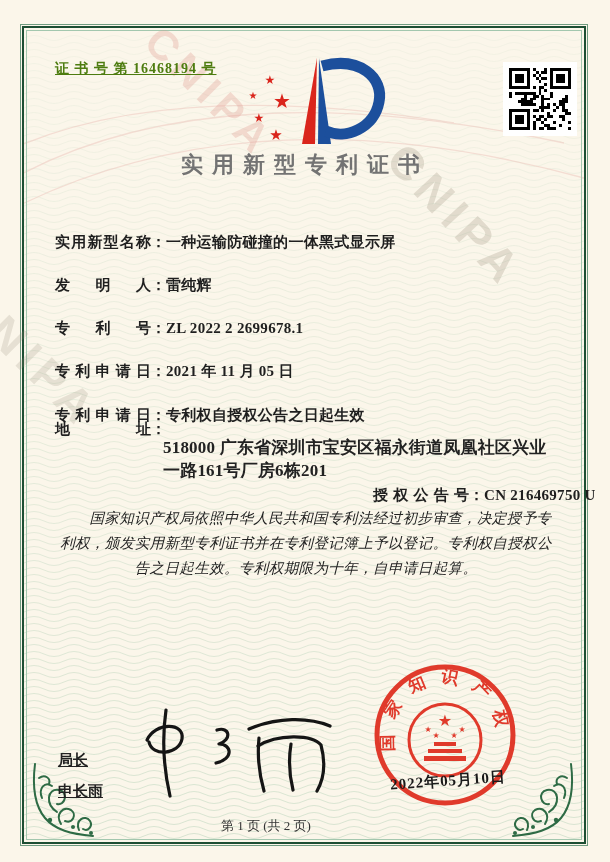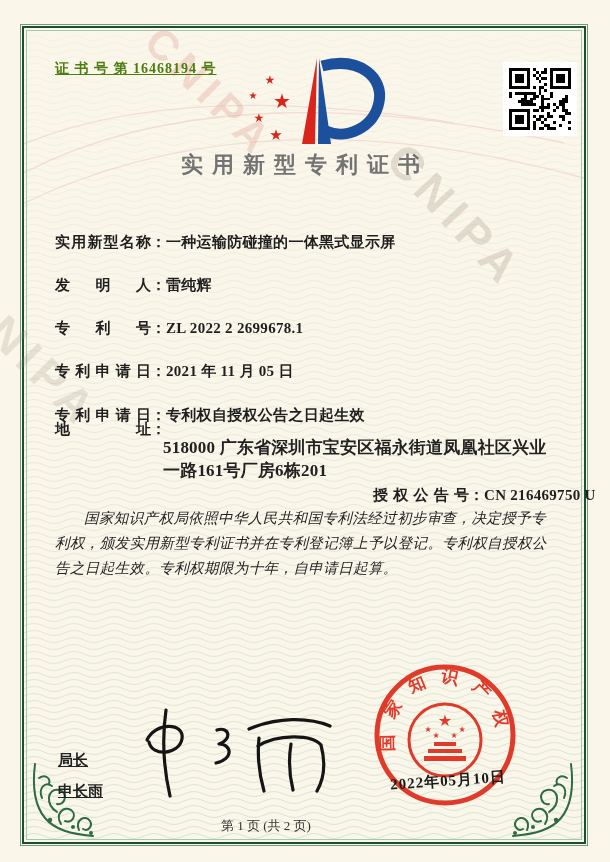--- a/index.html
+++ b/index.html
@@ -31,21 +31,21 @@
   .row{position:absolute;left:55px;font-size:15px;font-weight:bold;color:#1f1f1f;white-space:nowrap;}
   .lbl{display:inline-block;width:96px;text-align:justify;text-align-last:justify;}
   .colon{display:inline-block;}
   .val{letter-spacing:.3px;}
   .addr-val{position:absolute;left:163px;top:436px;width:400px;font-size:17px;font-weight:bold;
             line-height:23px;white-space:normal;letter-spacing:.2px;}
   .grp2{position:absolute;left:318px;top:0;}
   
   .paras{position:absolute;left:55px;top:506px;width:502px;font-size:14.5px;line-height:25px;
          color:#222;font-weight:500;font-style:italic;}
-  .paras p{margin:0;text-indent:2em;letter-spacing:.4px;}
+  .paras p{margin:0;text-indent:2em;letter-spacing:.4px;text-align:center;}
   
   .signer{position:absolute;left:58px;top:744px;font-family:"Liberation Sans","DejaVu Sans",sans-serif;
           font-size:15px;font-weight:600;color:#222;line-height:31px;text-decoration:underline;}
   .sig{position:absolute;left:125px;top:698px;}
   
   .seal{position:absolute;left:372px;top:662px;width:146px;height:146px;}
   .seal-date{position:absolute;left:390px;top:770px;width:160px;font-size:15px;font-weight:bold;
              color:#1a1a1a;letter-spacing:1px;transform:rotate(-4deg);white-space:nowrap;}
   
   .footer{position:absolute;left:0;top:817px;width:532px;text-align:center;font-size:13px;color:#333;}

